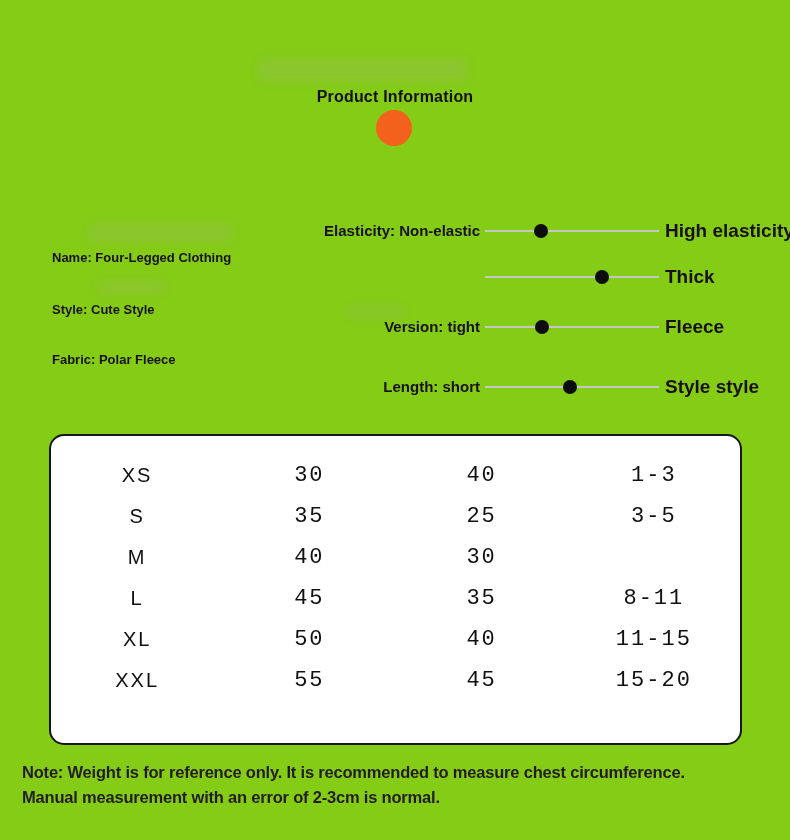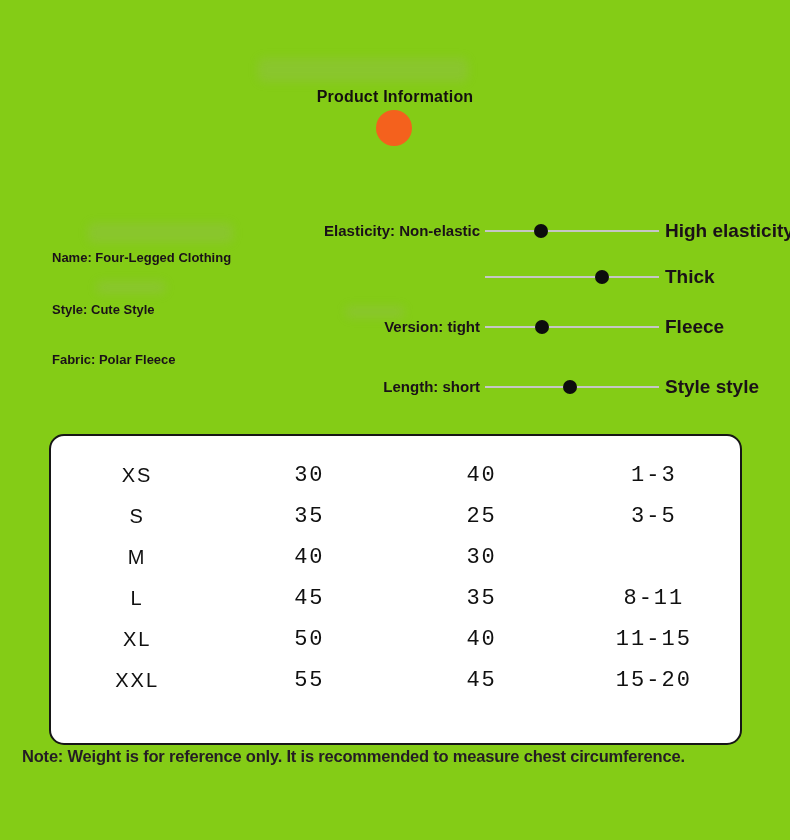--- a/index.html
+++ b/index.html
@@ -107,21 +107,21 @@
     text-align: center;
     color: #101010;
     font-weight: 400;
   }
   .c-size { font-size: 20px; letter-spacing: 2px; }
   .c-num  { font-size: 22px; letter-spacing: 2px; font-family: Liberation Mono, monospace; }
 
   
   .note {
     position: absolute;
-    left: 22px; top: 744px; width: 760px;
+    left: 22px; top: 760px; width: 760px;
     font-size: 16.5px; font-weight: bold;
     line-height: 25px;
     letter-spacing: -0.2px;
     color: #241c24;
   }
 </style>
 </head>
 <body>
 
 <div id="stage">
@@ -203,15 +203,16 @@
           <div class="c-size">XXL</div>
           <div class="c-num">55</div>
           <div class="c-num">45</div>
           <div class="c-num">15-20</div>
         </div>
       </div>
   </div>
 
   <div class="note">
     <div>Note: Weight is for reference only. It is recommended to measure chest circumference.</div>
+    <div>Manual measurement with an error of 2-3cm is normal.</div>
   </div>
 
 </div>
 
 </body></html>

